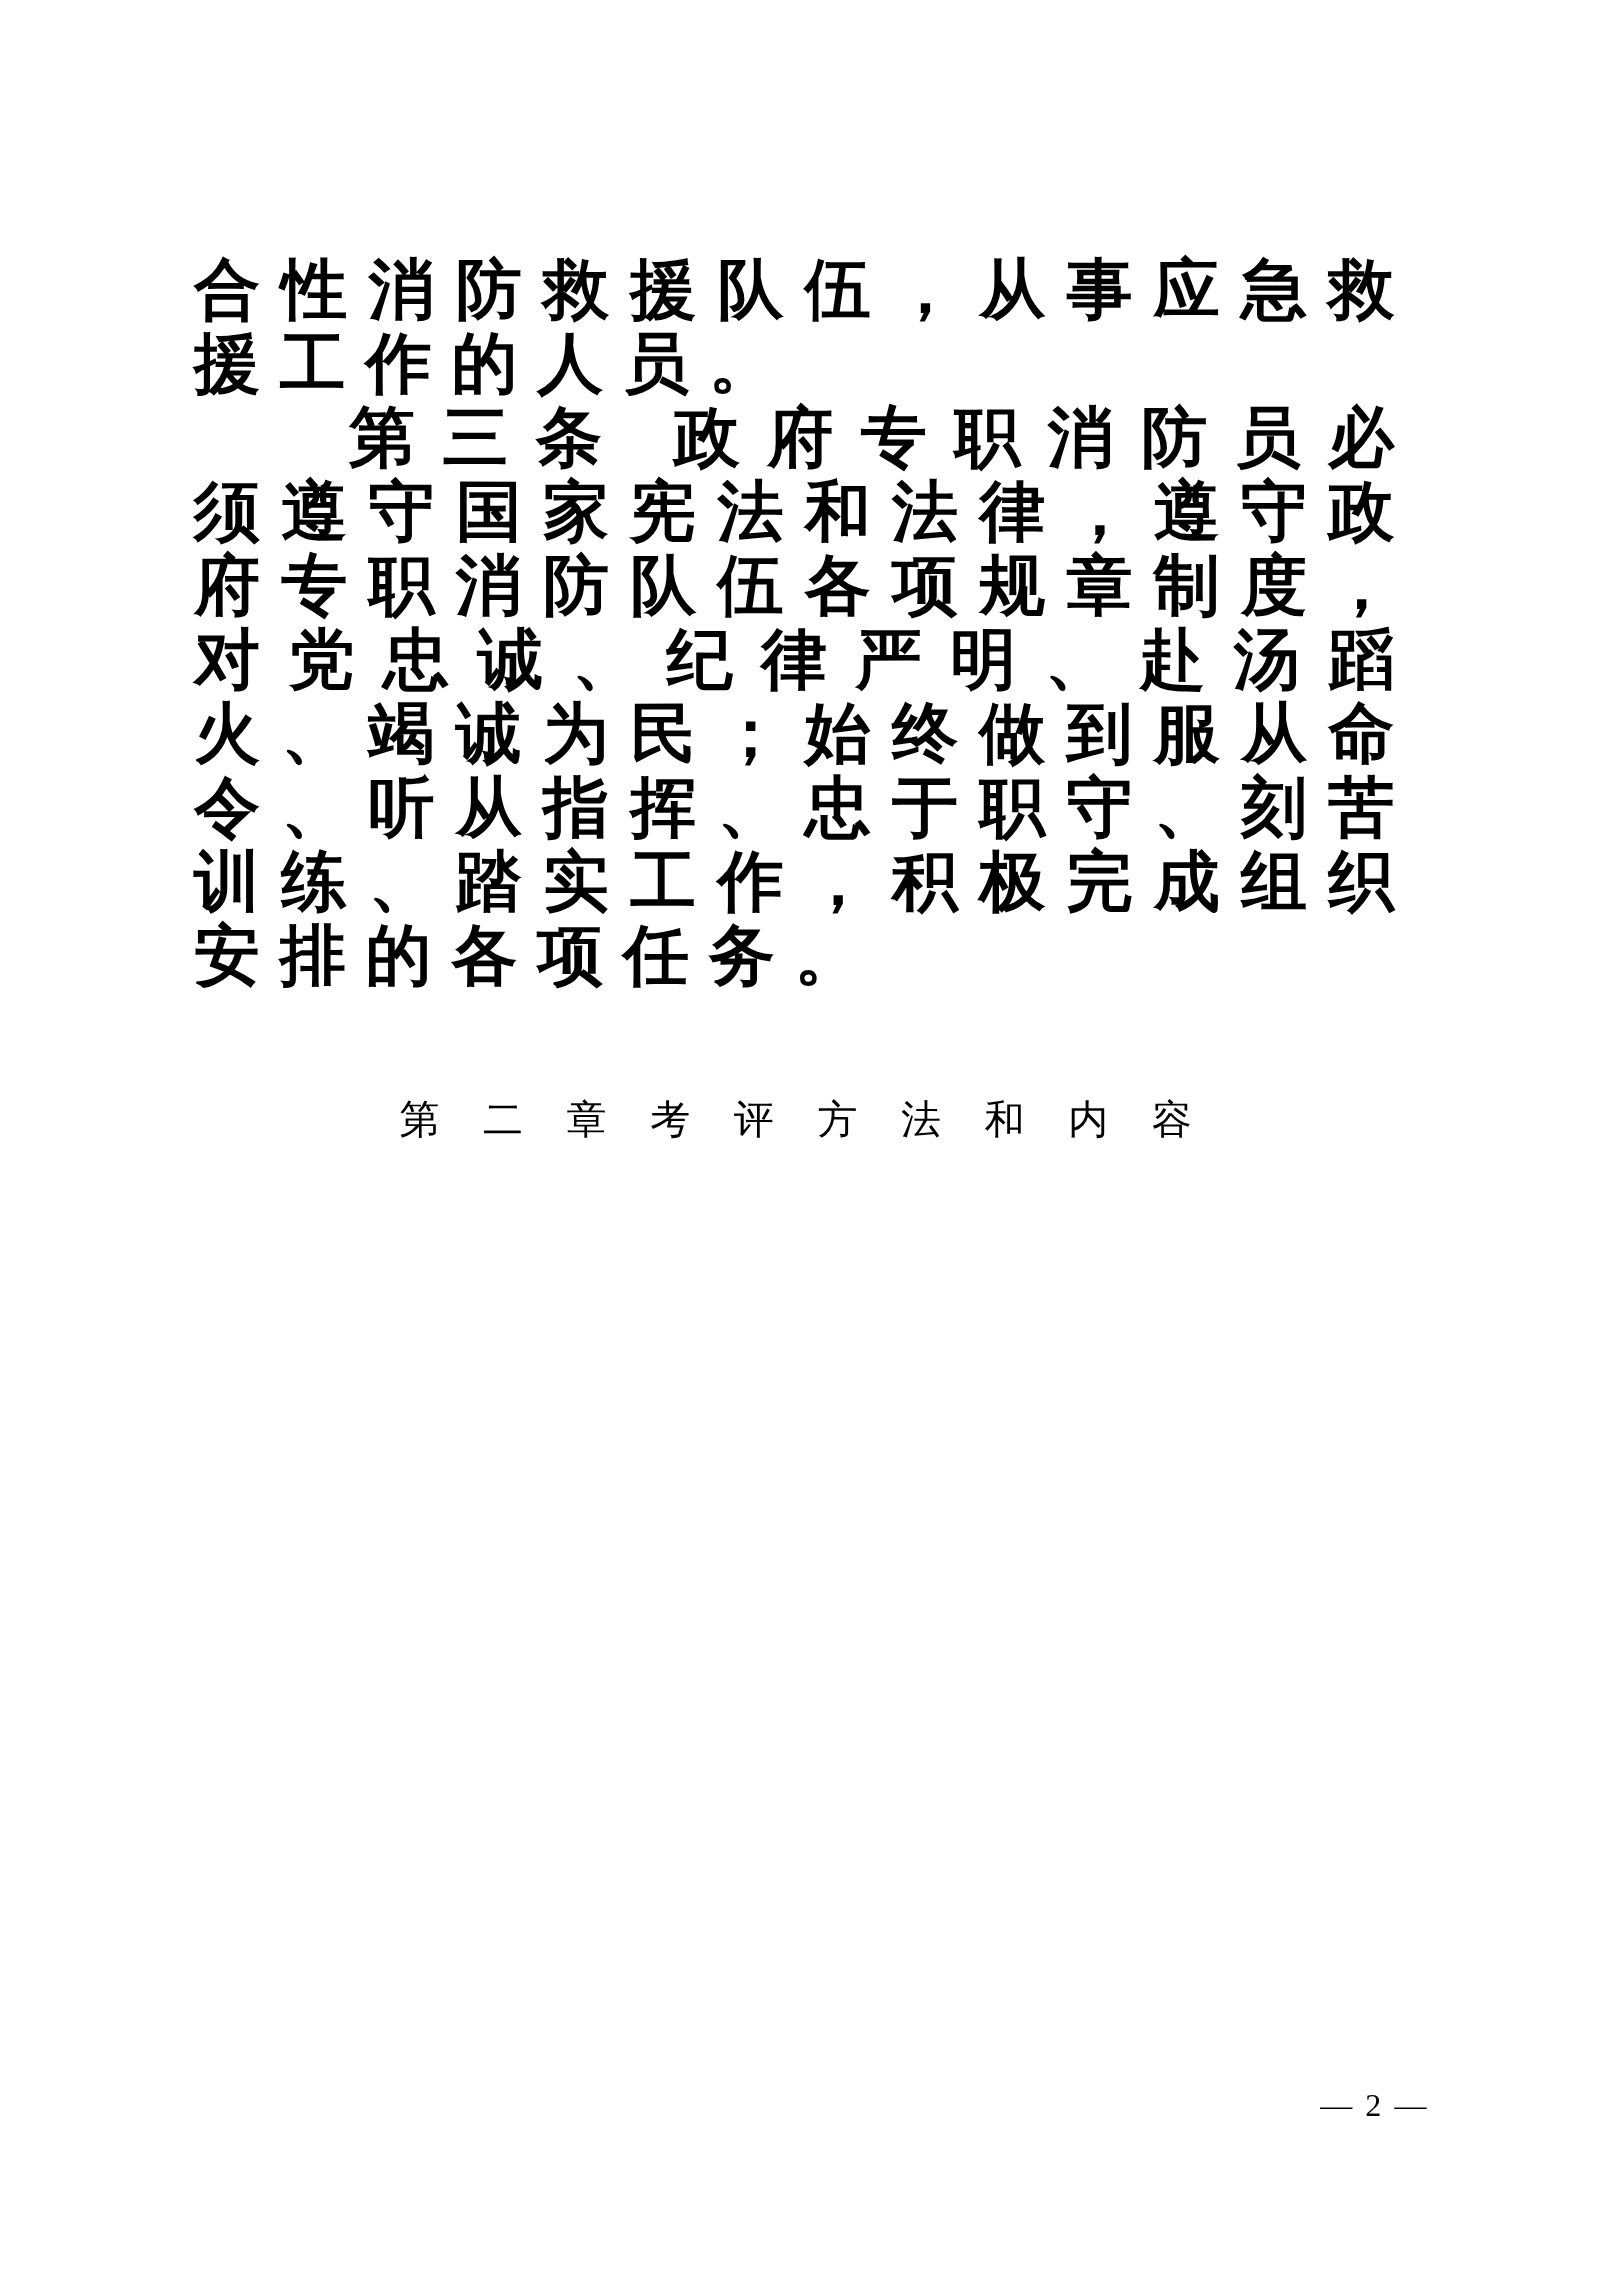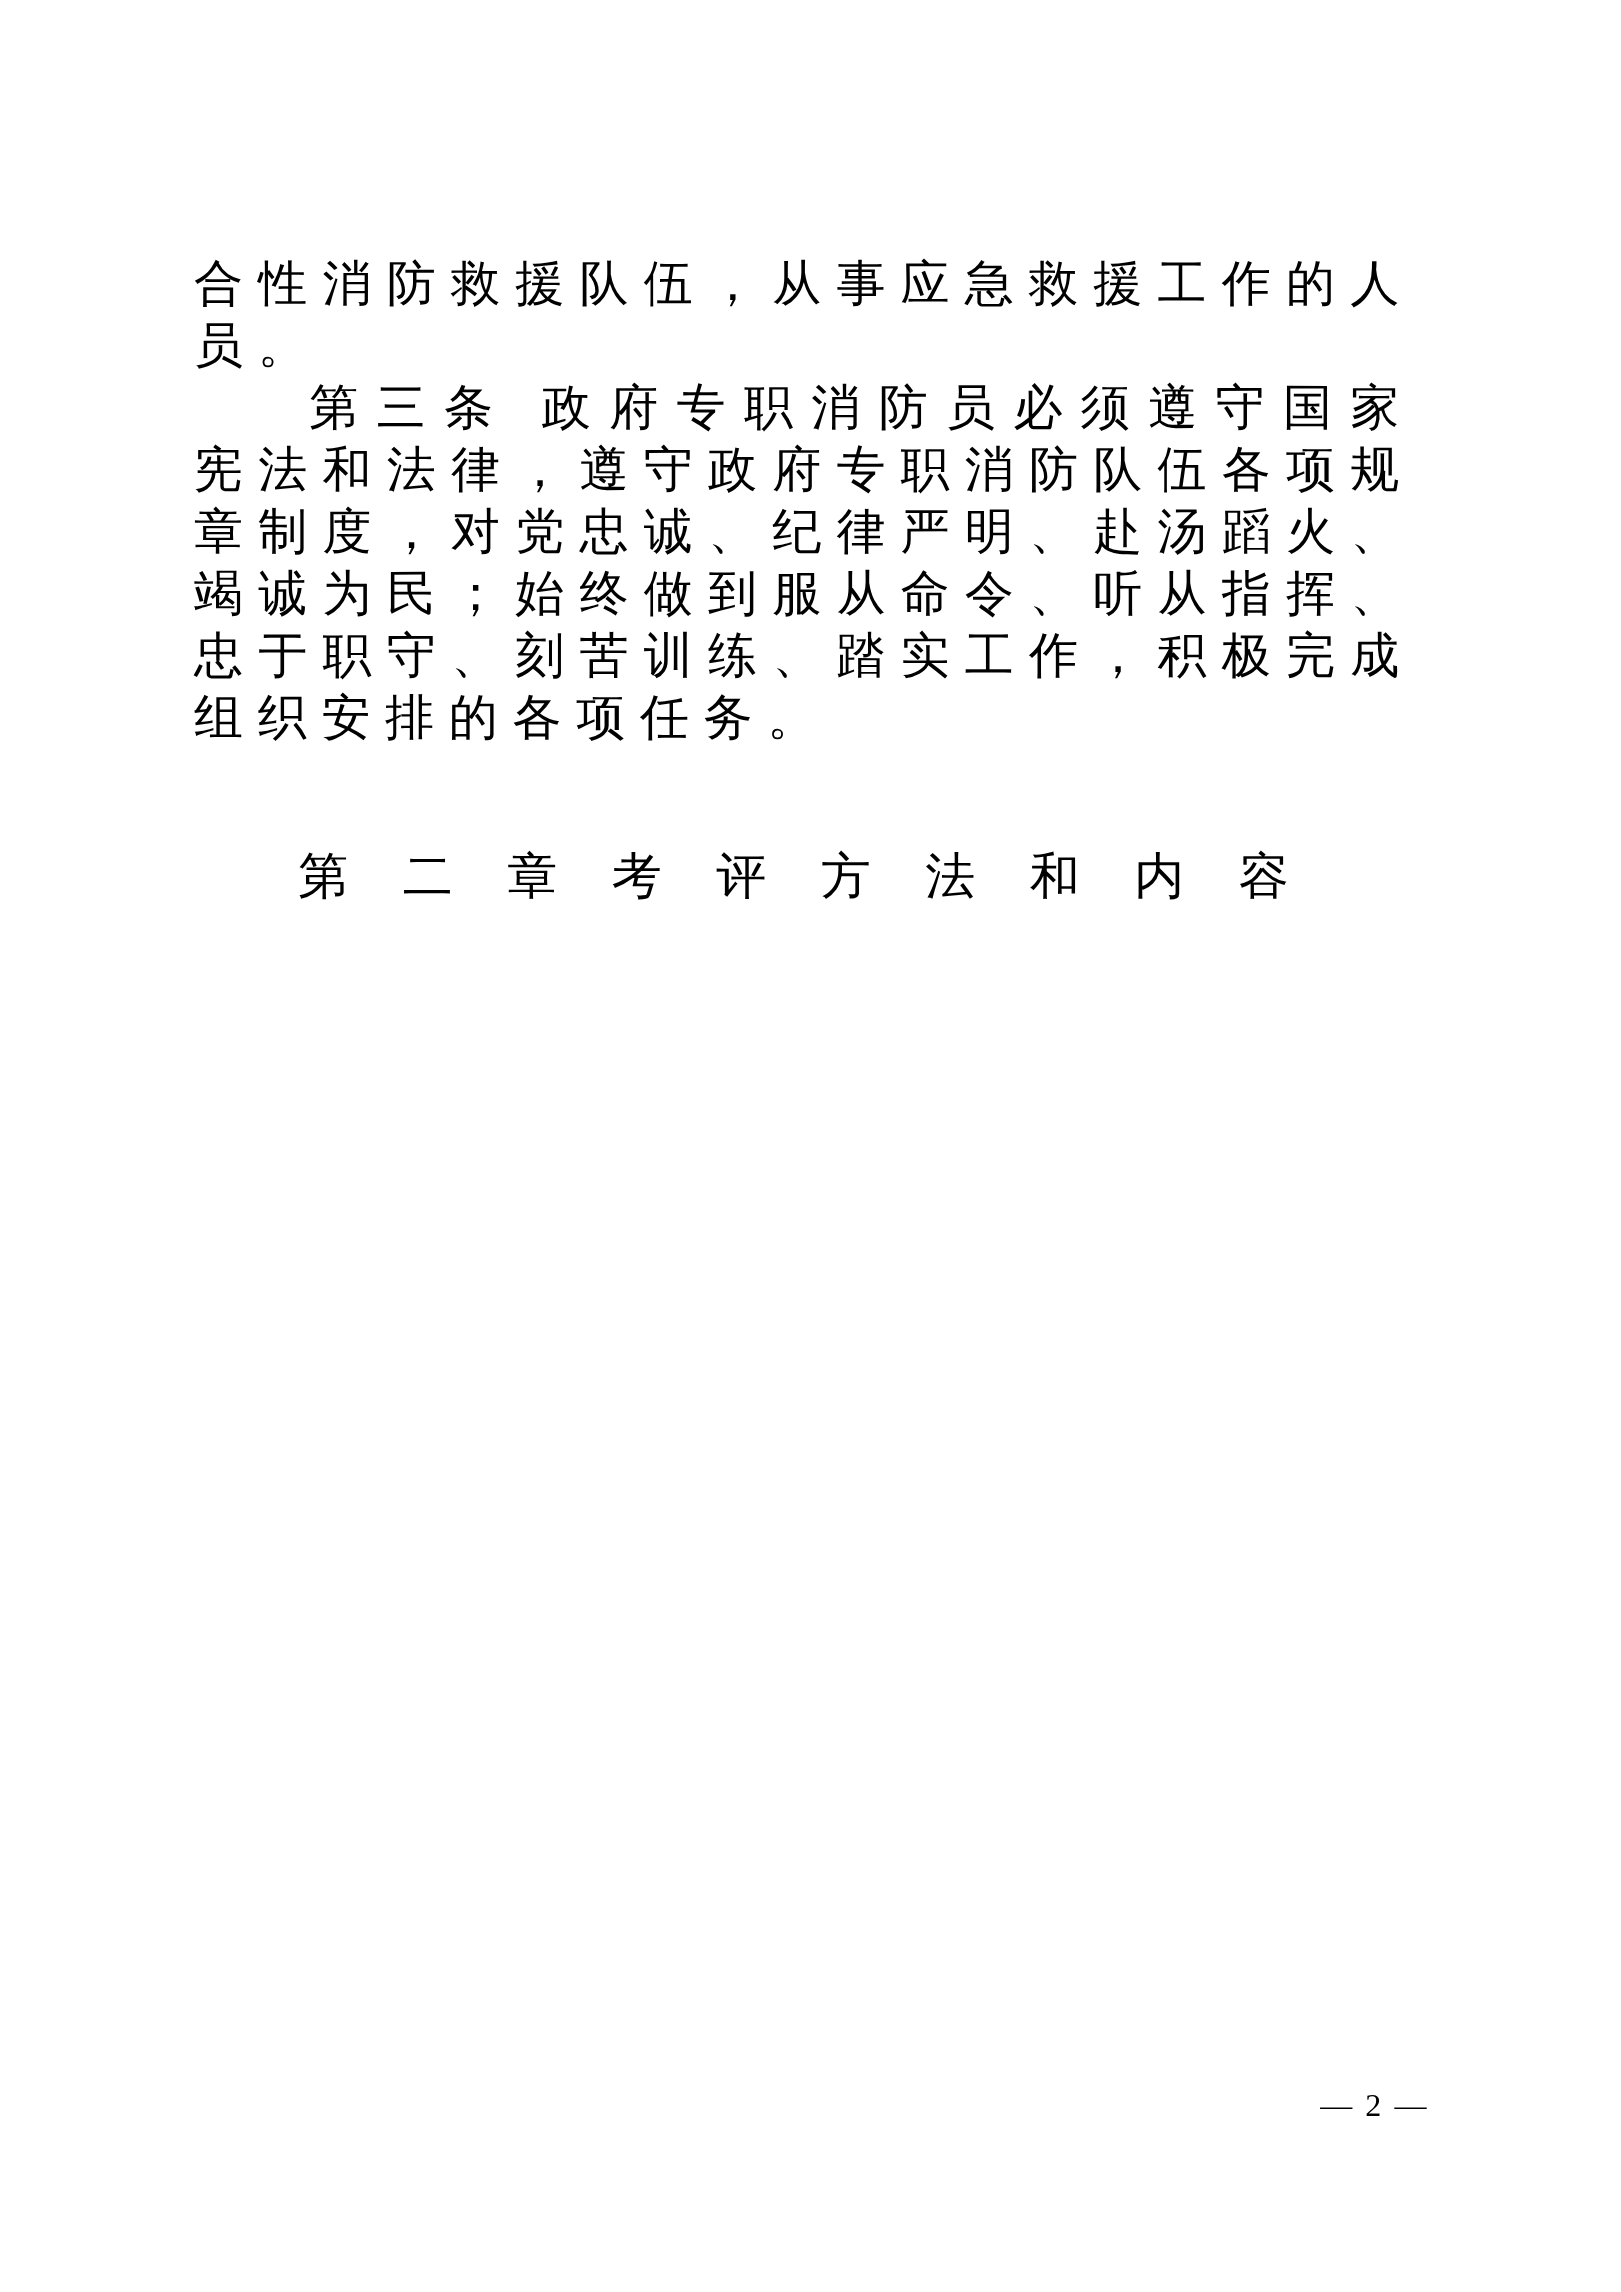--- a/index.html
+++ b/index.html
@@ -23,34 +23,34 @@
     height: 2293px;
     background: #ffffff;
   }
   .content {
     position: absolute;
     left: 194px;
     top: 253px;
     width: 1220px;
   }
   .para {
-    font-size: 49px;
-    line-height: 62px;
+    font-size: 66px;
+    line-height: 74px;
     letter-spacing: 0.30em;
     text-align: justify;
     text-align-last: left;
-    font-weight: 400;
+    font-weight: 700;
     margin: 0 0 0 0;
     word-break: break-all;
   }
   .para.indent {
     text-indent: 2.35em;
   }
   .chapter {
-    font-size: 50px;
+    font-size: 40px;
     line-height: 74px;
     letter-spacing: 0.42em;
     font-weight: 500;
     text-align: center;
     margin-top: 90px;
     word-break: break-all;
   }
   .page-number {
     position: absolute;
     right: 192px;

